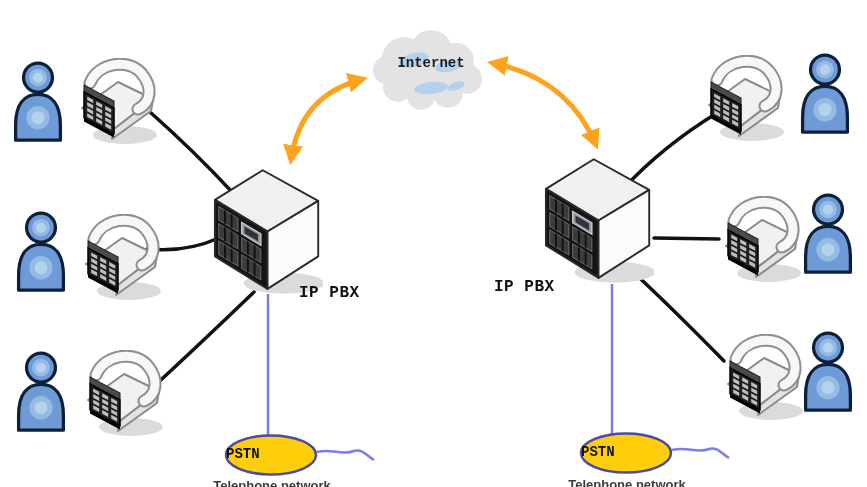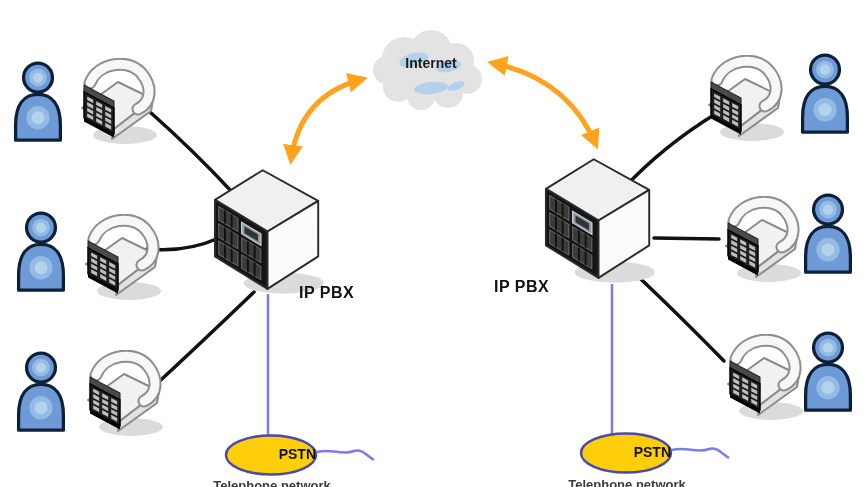--- a/index.html
+++ b/index.html
@@ -1,25 +1,25 @@
 <!DOCTYPE html>
 <html><head>
 <meta charset="utf-8">
 <style>
   html,body{margin:0;padding:0;background:#fff;}
   #stage{
     position:relative;width:867px;height:487px;background:#ffffff;
     overflow:hidden;font-family:"Liberation Sans",sans-serif;
   }
   #diagram-svg{position:absolute;left:0;top:0;}
-  .lbl{position:absolute;font-weight:bold;color:#111;white-space:nowrap;}
+  .lbl{position:absolute;font-weight:bold;color:#111;white-space:nowrap;font-family:Liberation Mono, monospace;}
   .lbl-internet{left:392px;top:55px;width:78px;text-align:center;font-size:14px;color:#1c1c1c;}
   .lbl-pbx-left{left:299px;top:284px;font-size:16px;letter-spacing:.5px;}
   .lbl-pbx-right{left:494px;top:278px;font-size:16px;letter-spacing:.5px;}
-  .lbl-pstn{width:90px;text-align:right;font-size:14px;color:#101010;}
+  .lbl-pstn{width:90px;text-align:left;font-size:14px;color:#101010;}
   .lbl-pstn-left{left:226px;top:446px;}
   .lbl-pstn-right{left:581px;top:444px;}
   .caption{position:absolute;width:150px;text-align:center;font-weight:bold;
     font-size:13px;color:#3c3c3c;}
   .caption-left{left:197px;top:478px;}
   .caption-right{left:552px;top:477px;}
 </style>
 </head>
 <body>
 

